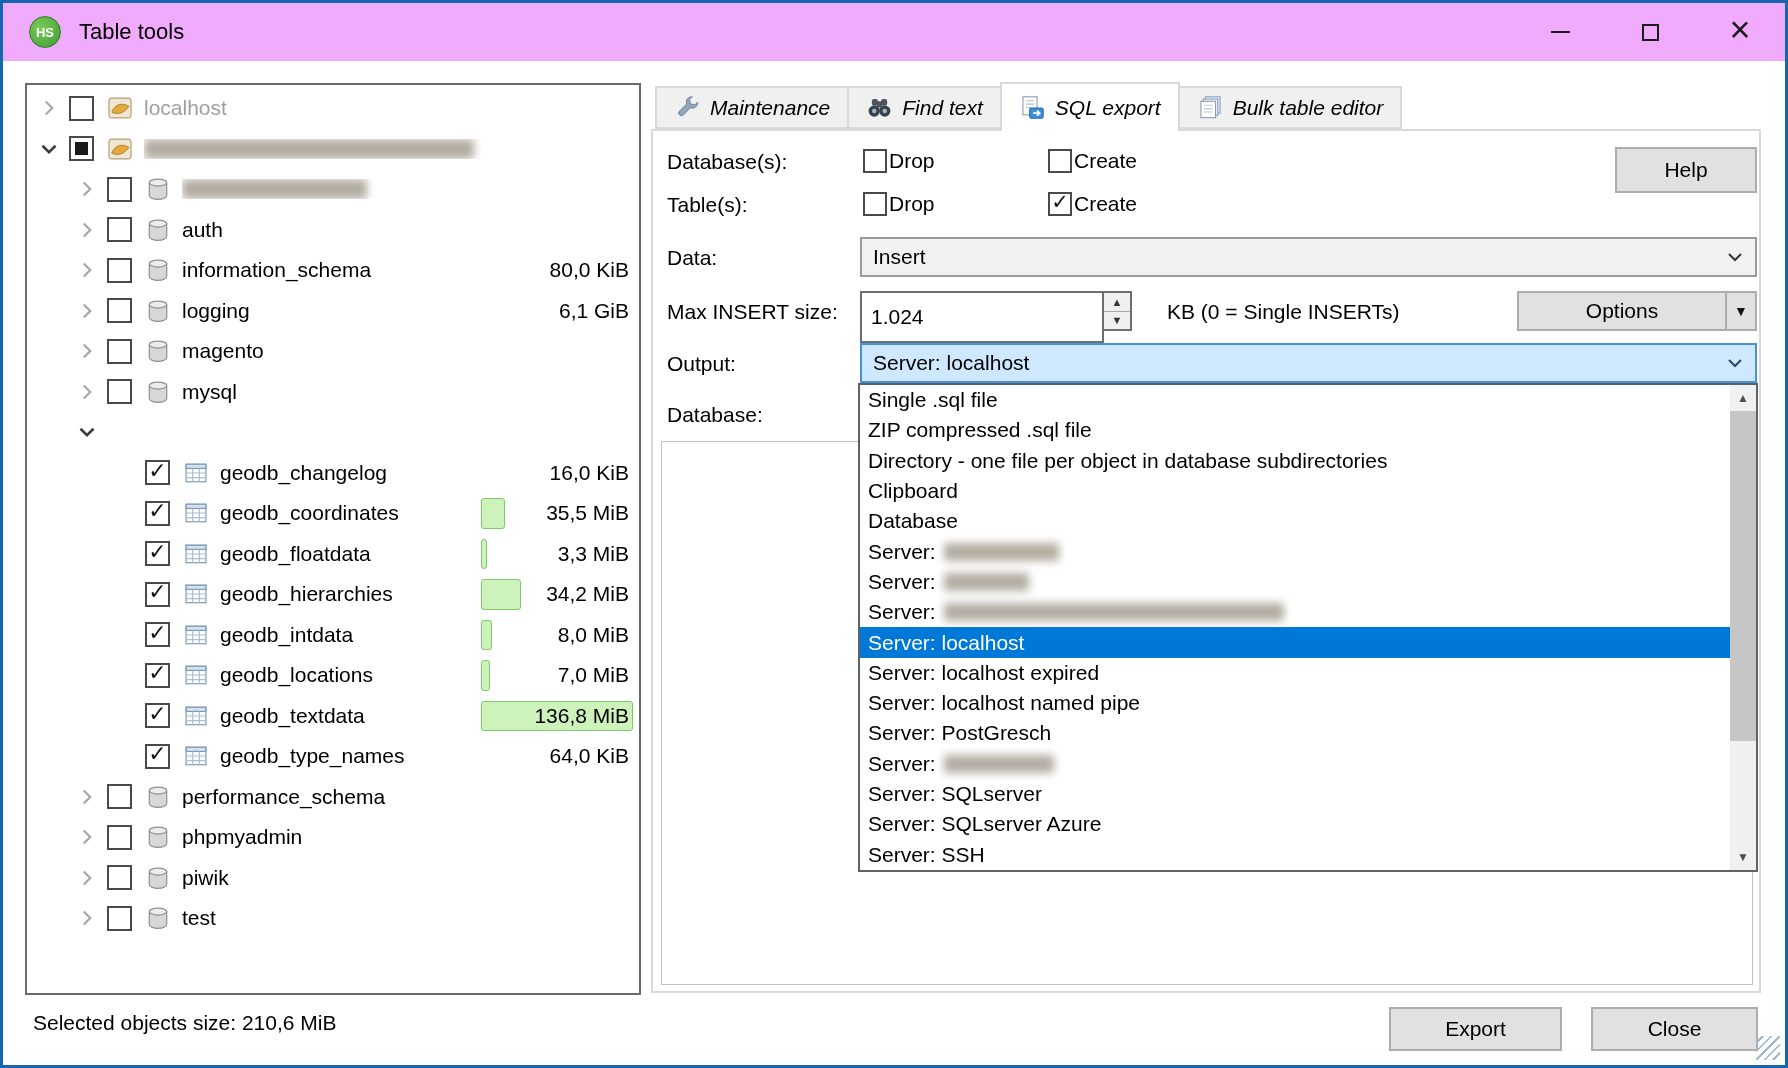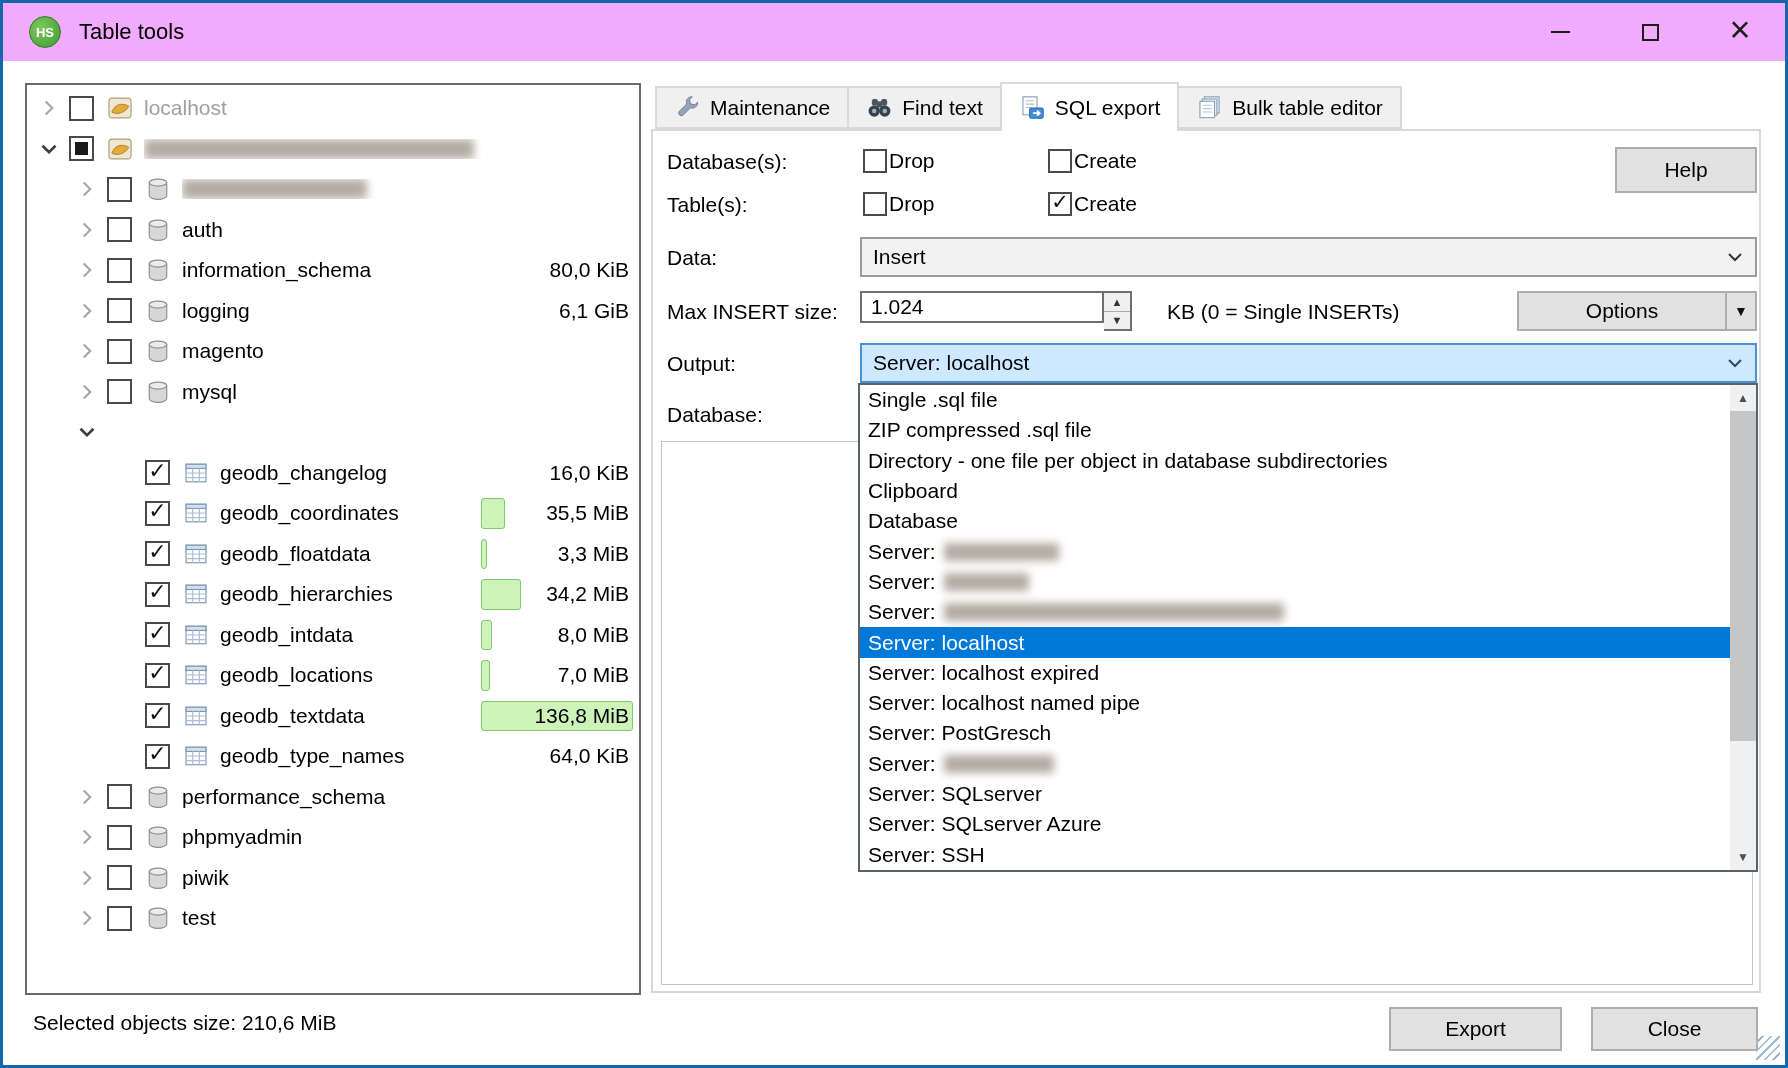--- a/index.html
+++ b/index.html
@@ -39,21 +39,21 @@
   .tree-label.muted { color:#9f9f9f; }
   .size-cell { position:relative; width:152px; flex:none; height:100%; display:flex; align-items:center;
                justify-content:flex-end; font-size:21px; padding-right:4px; }
   .size-bar { position:absolute; left:0; top:5px; bottom:5px; background:#cdf3bb; border:1px solid #7fca6d; border-radius:3px; }
   .size-text { position:relative; }
   .redacted { display:inline-block; height:20px; border-radius:2px; background:#b3aca3; filter:blur(4px); }
 
   
   .tabs { position:absolute; left:652px; top:79px; height:49px; display:flex; align-items:flex-end; z-index:5; }
   .tab { display:flex; align-items:center; gap:9px; padding:0 17px; height:43px; background:#f0f0f0;
-         border:2px solid #d9d9d9; margin-right:-2px; margin-bottom:2px; font-size:21px; white-space:nowrap; }
+         border:2px solid #d9d9d9; margin-right:-2px; margin-bottom:2px; font-size:21px; white-space:nowrap;font-style:italic; }
   .tab.active { height:49px; margin-bottom:0; background:#fff; border-bottom:none; z-index:6; }
   .tab-icon svg { width:27px; height:27px; display:block; }
 
   .tab-page { position:absolute; left:648px; top:126px; width:1110px; height:864px; border:2px solid #d9d9d9;
               background:#fff; z-index:1; }
   .log-area { position:absolute; left:8px; top:310px; width:1092px; height:544px; border:1px solid #c3c3c3; background:#fff; }
 
   
   .lbl { position:absolute; font-size:21px; line-height:27px; white-space:nowrap; }
   .chk { position:absolute; display:flex; align-items:center; gap:2px; font-size:21px; height:27px; }
@@ -584,21 +584,21 @@
     <div class="combo" style="left:207px; top:106px; width:897px; height:40px">
       <span>Insert</span>
       <span class="chev">
         <svg width="16" height="10" viewBox="0 0 16 10">
             <polyline points="2,2 8,8 14,2" fill="none" stroke="#333" stroke-width="2"></polyline>
           </svg>
       </span>
     </div>
 
     <span class="lbl" style="left:14px; top:167px">Max INSERT size:</span>
-    <div class="edit" style="left:207px; top:160px; width:244px; height:32px">
+    <div class="edit" style="left:207px; top:160px; width:244px; height:52px">
       <span>1.024</span>
     </div>
     <div class="spin" style="left:451px; top:160px; width:28px; height:40px">
       <div class="up">▲</div>
       <div class="down">▼</div>
     </div>
     <span class="lbl" style="left:514px; top:167px">KB (0 = Single INSERTs)</span>
     <div class="btn" style="left:864px; top:160px; width:210px; height:40px">Options</div>
     <div class="split-arrow" style="left:1072px; top:160px; width:32px; height:40px">▼</div>
 

